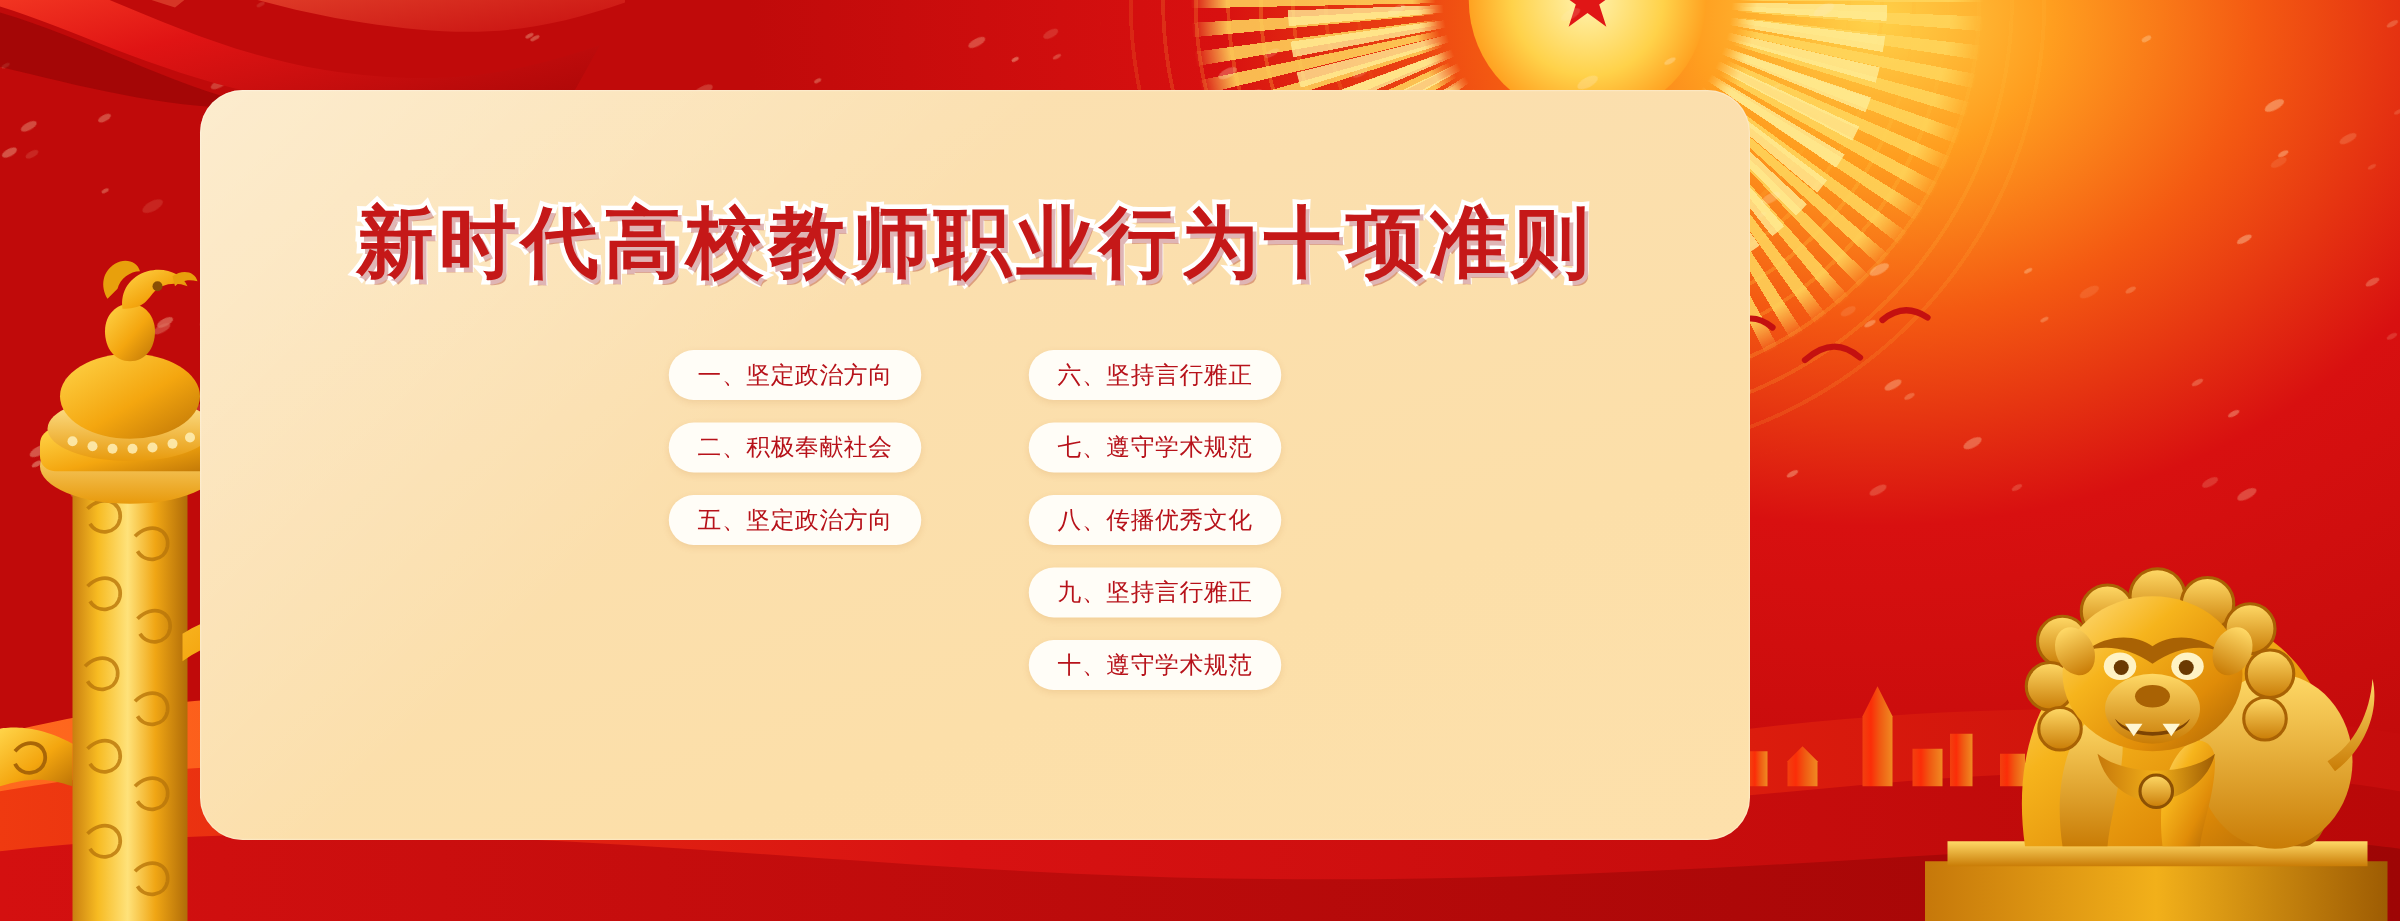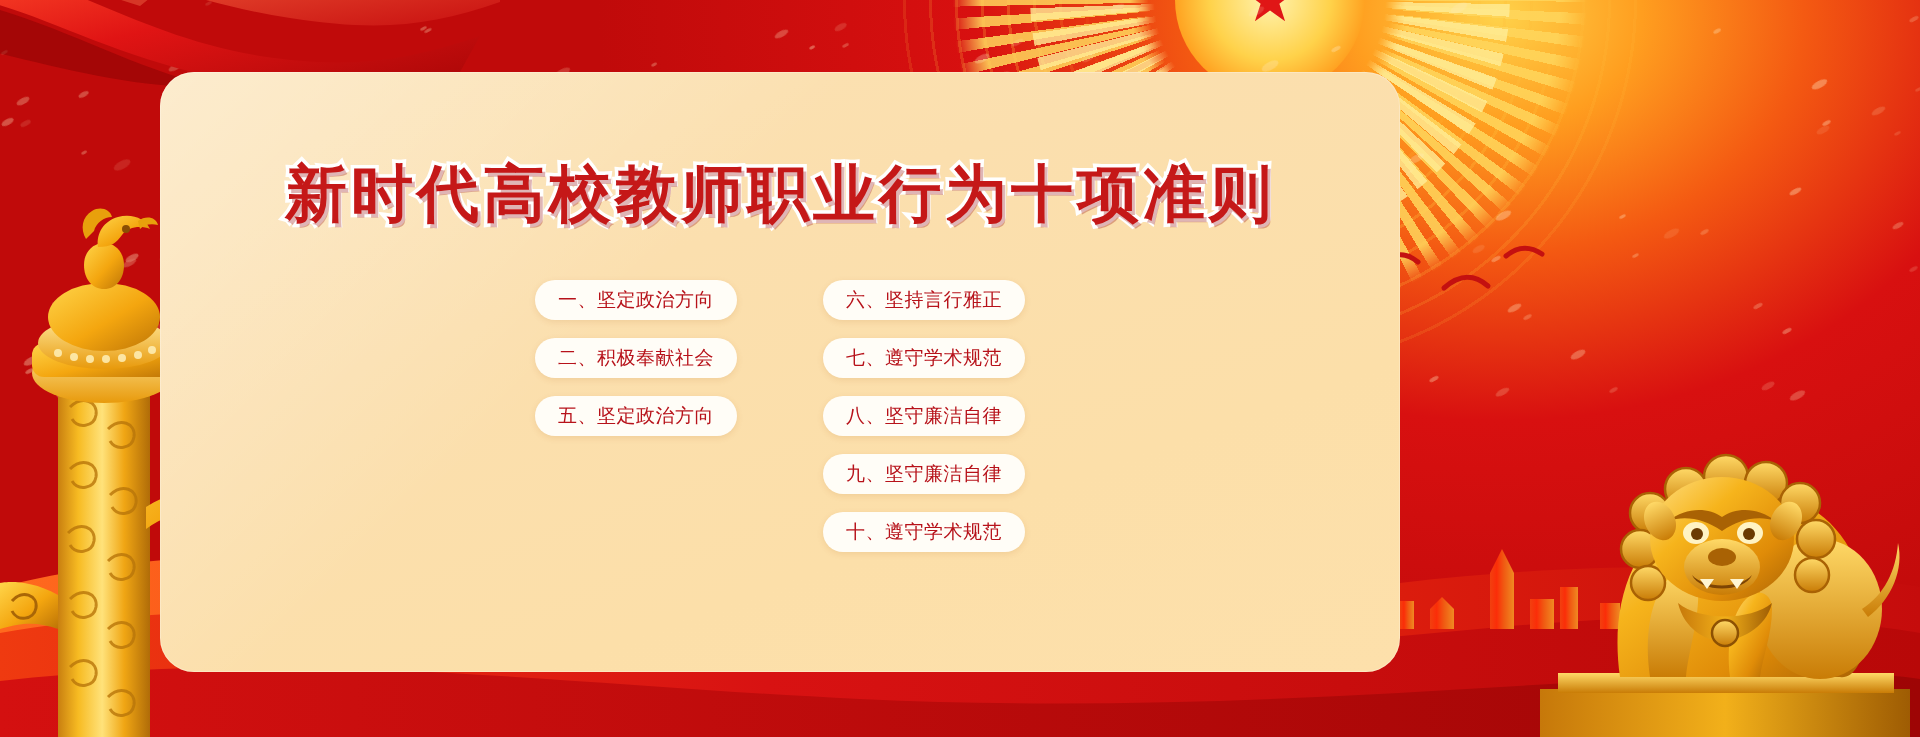--- a/index.html
+++ b/index.html
@@ -527,20 +527,20 @@
 
     <div id="grid">
       <div class="col">
         <div class="pill">一、坚定政治方向</div>
         <div class="pill">二、积极奉献社会</div>
         <div class="pill">五、坚定政治方向</div>
       </div>
       <div class="col">
         <div class="pill">六、坚持言行雅正</div>
         <div class="pill">七、遵守学术规范</div>
-        <div class="pill">八、坚守廉洁自律</div>
-        <div class="pill">九、坚守廉洁自律</div>
+        <div class="pill">八、传播优秀文化</div>
+        <div class="pill">九、坚持言行雅正</div>
         <div class="pill">十、遵守学术规范</div>
       </div>
     </div>
   </div>
 
 </div>
 
 </body></html>

